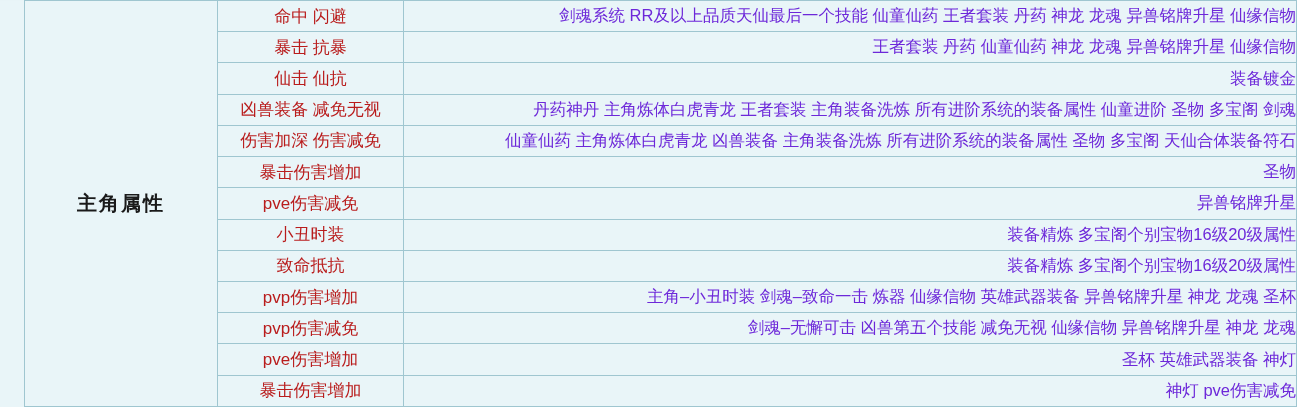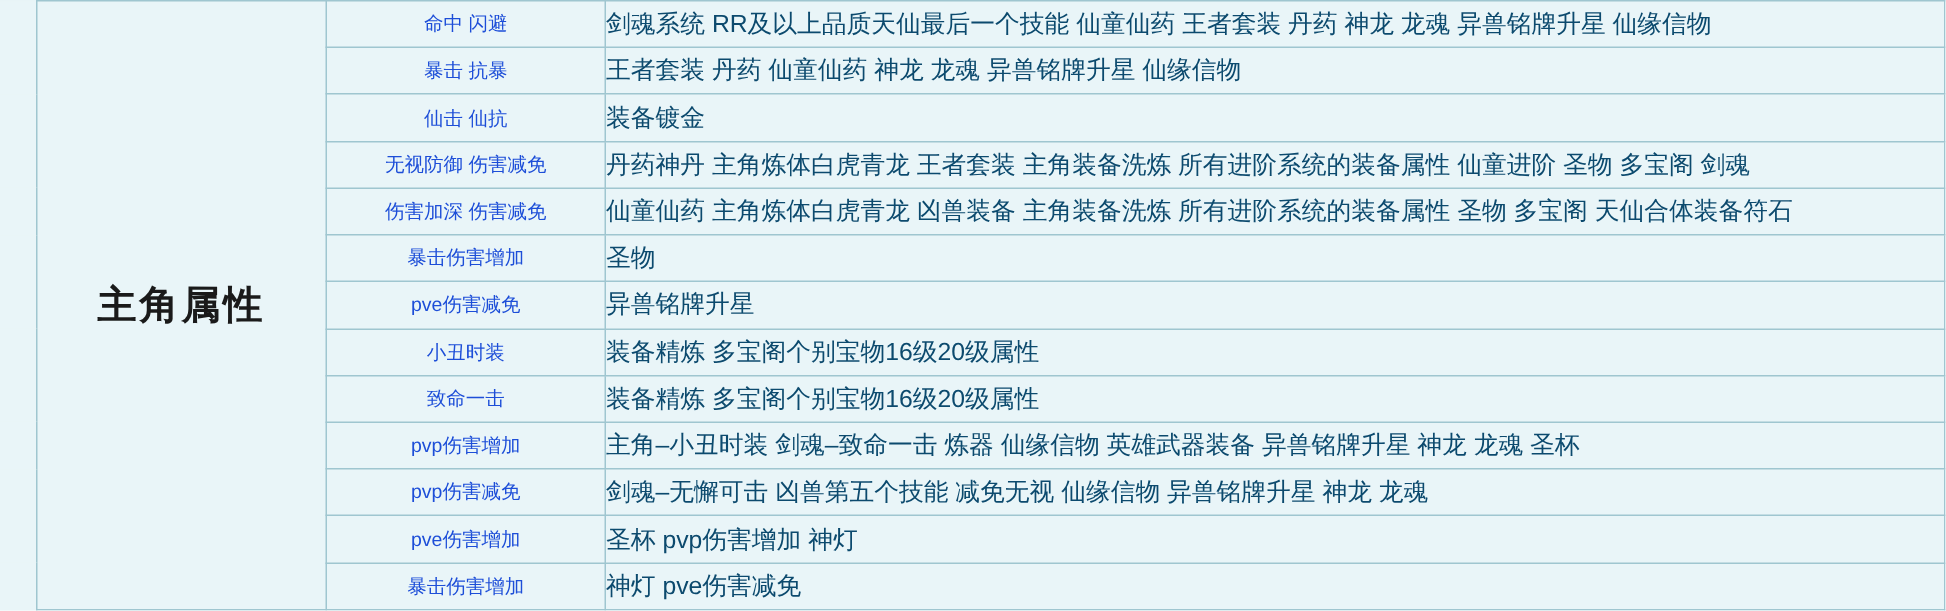--- a/index.html
+++ b/index.html
@@ -27,39 +27,39 @@
   }
   table.attr-table td {
     border: 1px solid #9fc6d0;
     padding: 0;
     vertical-align: middle;
     background: #e9f5f8;
   }
   td.group-cell {
     width: 192px;
     text-align: center;
-    font-size: 26px;
+    font-size: 20px;
     font-weight: bold;
     color: #1a1a1a;
     letter-spacing: 2px;
     background: #e9f5f8;
     border-left: 1px solid #9fc6d0;
   }
   td.name-cell {
     width: 185px;
     text-align: center;
-    font-size: 13px;
-    color: #1d4ed8;
+    font-size: 17px;
+    color: #b91c1c;
     padding: 2px 4px;
     white-space: nowrap;
   }
   td.value-cell {
-    text-align: left;
+    text-align: right;
     font-size: 16.5px;
-    color: #0c4a6e;
+    color: #6d28d9;
     padding: 2px 6px 2px 9px;
     white-space: nowrap;
     overflow: hidden;
   }
   .spacer-left {
     width: 24px;
     background: #e9f5f8;
     border: none !important;
   }
 </style>
@@ -80,21 +80,21 @@
         <td class="name-cell">暴击  抗暴</td>
         <td class="value-cell">王者套装  丹药  仙童仙药  神龙  龙魂  异兽铭牌升星  仙缘信物</td>
       </tr>
       <tr>
         <td class="spacer-left"></td>
         <td class="name-cell">仙击  仙抗</td>
         <td class="value-cell">装备镀金</td>
       </tr>
       <tr>
         <td class="spacer-left"></td>
-        <td class="name-cell">无视防御  伤害减免</td>
+        <td class="name-cell">凶兽装备  减免无视</td>
         <td class="value-cell">丹药神丹  主角炼体白虎青龙  王者套装  主角装备洗炼  所有进阶系统的装备属性  仙童进阶  圣物  多宝阁  剑魂</td>
       </tr>
       <tr>
         <td class="spacer-left"></td>
         <td class="name-cell">伤害加深    伤害减免</td>
         <td class="value-cell">仙童仙药  主角炼体白虎青龙  凶兽装备  主角装备洗炼  所有进阶系统的装备属性  圣物  多宝阁  天仙合体装备符石</td>
       </tr>
       <tr>
         <td class="spacer-left"></td>
         <td class="name-cell">暴击伤害增加</td>
@@ -105,37 +105,37 @@
         <td class="name-cell">pve伤害减免</td>
         <td class="value-cell">异兽铭牌升星</td>
       </tr>
       <tr>
         <td class="spacer-left"></td>
         <td class="name-cell">小丑时装</td>
         <td class="value-cell">装备精炼  多宝阁个别宝物16级20级属性</td>
       </tr>
       <tr>
         <td class="spacer-left"></td>
-        <td class="name-cell">致命一击</td>
+        <td class="name-cell">致命抵抗</td>
         <td class="value-cell">装备精炼  多宝阁个别宝物16级20级属性</td>
       </tr>
       <tr>
         <td class="spacer-left"></td>
         <td class="name-cell">pvp伤害增加</td>
         <td class="value-cell">主角–小丑时装  剑魂–致命一击  炼器  仙缘信物  英雄武器装备  异兽铭牌升星  神龙  龙魂  圣杯</td>
       </tr>
       <tr>
         <td class="spacer-left"></td>
         <td class="name-cell">pvp伤害减免</td>
         <td class="value-cell">剑魂–无懈可击  凶兽第五个技能  减免无视  仙缘信物  异兽铭牌升星  神龙  龙魂</td>
       </tr>
       <tr>
         <td class="spacer-left"></td>
         <td class="name-cell">pve伤害增加</td>
-        <td class="value-cell">圣杯  pvp伤害增加    神灯</td>
+        <td class="value-cell">圣杯  英雄武器装备    神灯</td>
       </tr>
       <tr>
         <td class="spacer-left"></td>
         <td class="name-cell">暴击伤害增加</td>
         <td class="value-cell">神灯  pve伤害减免</td>
       </tr>
     </tbody>
   </table>
 </div>
 

